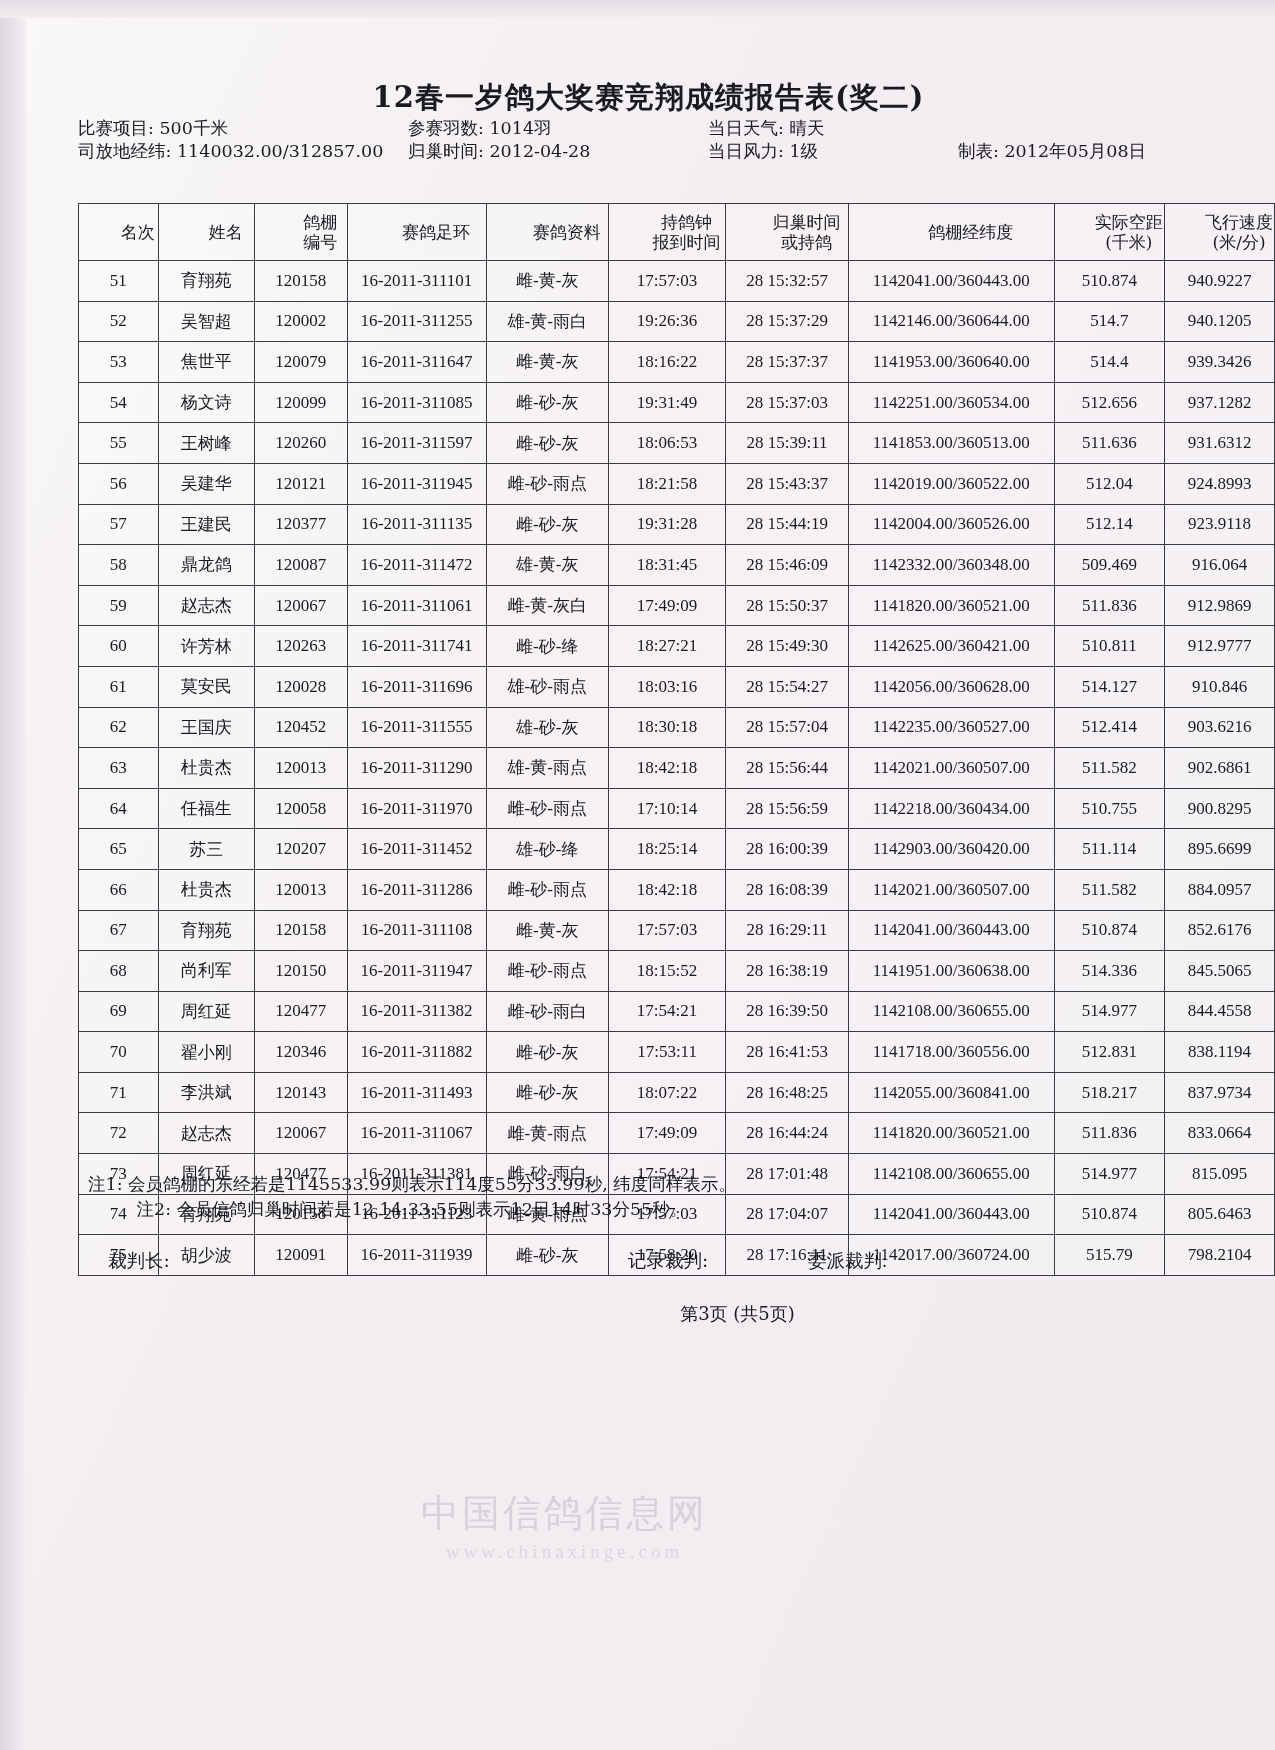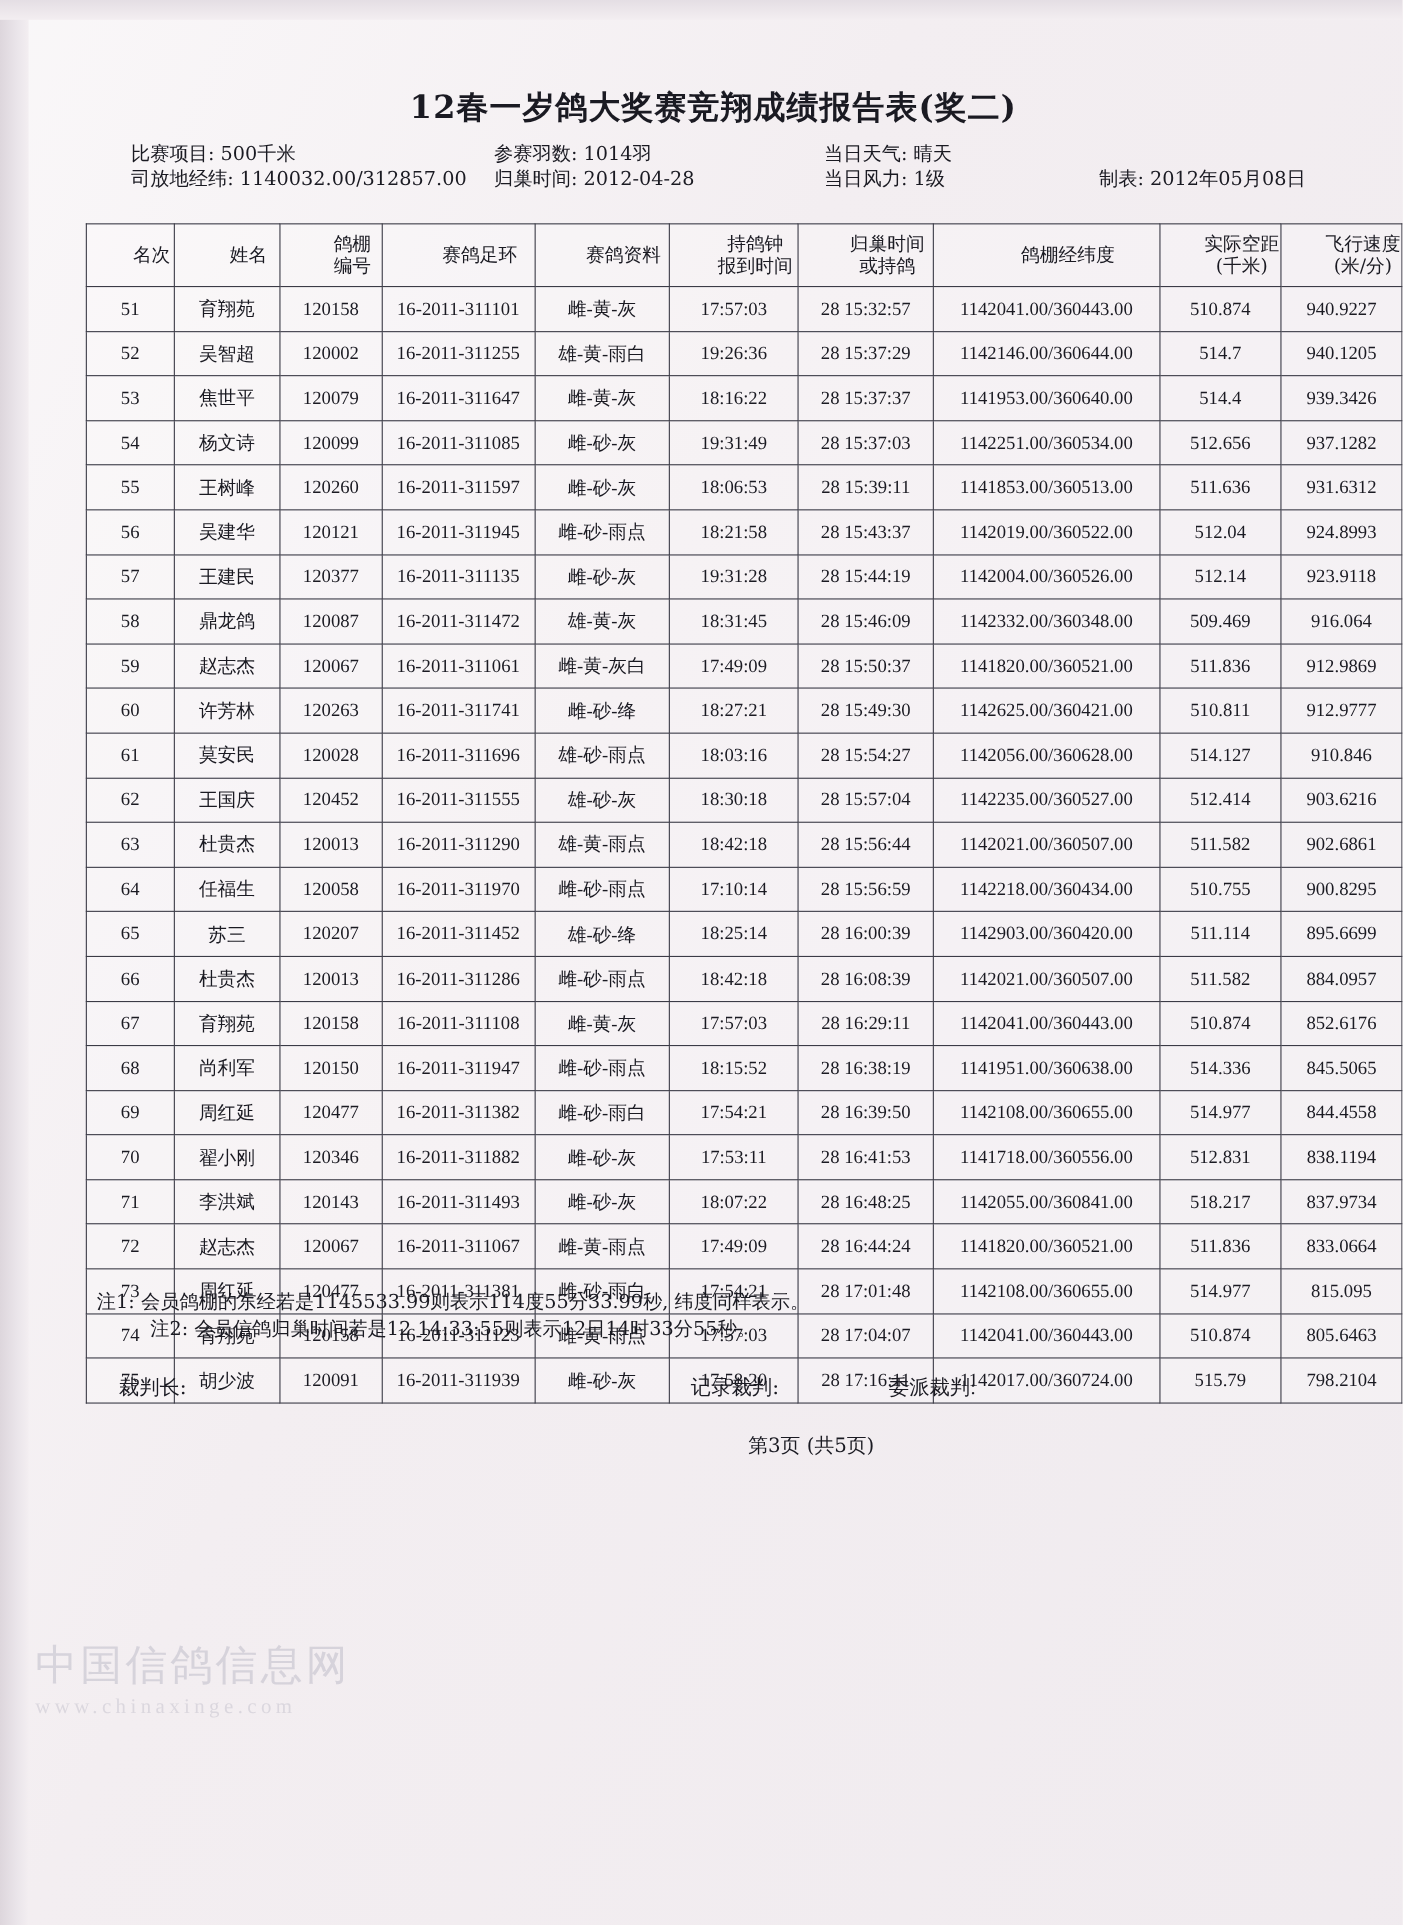--- a/index.html
+++ b/index.html
@@ -41,26 +41,25 @@
     width: 1275px;
     text-align: center;
     font-size: 29px;
     font-weight: bold;
     letter-spacing: 1px;
     font-family: "DejaVu Serif", serif;
     padding-left: 11px;
   }
   .meta {
     position: absolute;
-    top: 130px;
+    top: 118px;
     left: 78px;
     width: 1080px;
     font-size: 17.5px;
     line-height: 21.5px;
-    margin-left: 41px;
   }
   .meta-row {
     display: flex;
     width: 100%;
     margin-bottom: 1px;
   }
   .meta-cell {
     white-space: nowrap;
   }
   .m-c1 { width: 330px; }
@@ -142,27 +141,26 @@
     padding-left: 200px;
     box-sizing: border-box;
     font-size: 18px;
     font-family: "DejaVu Serif", serif;
   }
   .watermark {
     position: absolute;
     top: 1488px;
     left: 0;
     width: 1129px;
-    text-align: left;
+    text-align: center;
     color: rgba(150,150,170,0.30);
     font-size: 38px;
     font-family: "DejaVu Serif", serif;
     letter-spacing: 3px;
     pointer-events: none;
-    margin-left: 32px;
   }
   .watermark .sub {
     display: block;
     font-size: 19px;
     letter-spacing: 4px;
     margin-top: 2px;
     color: rgba(150,150,170,0.26);
     font-family: "Liberation Serif", serif;
   }
   .smudge {

